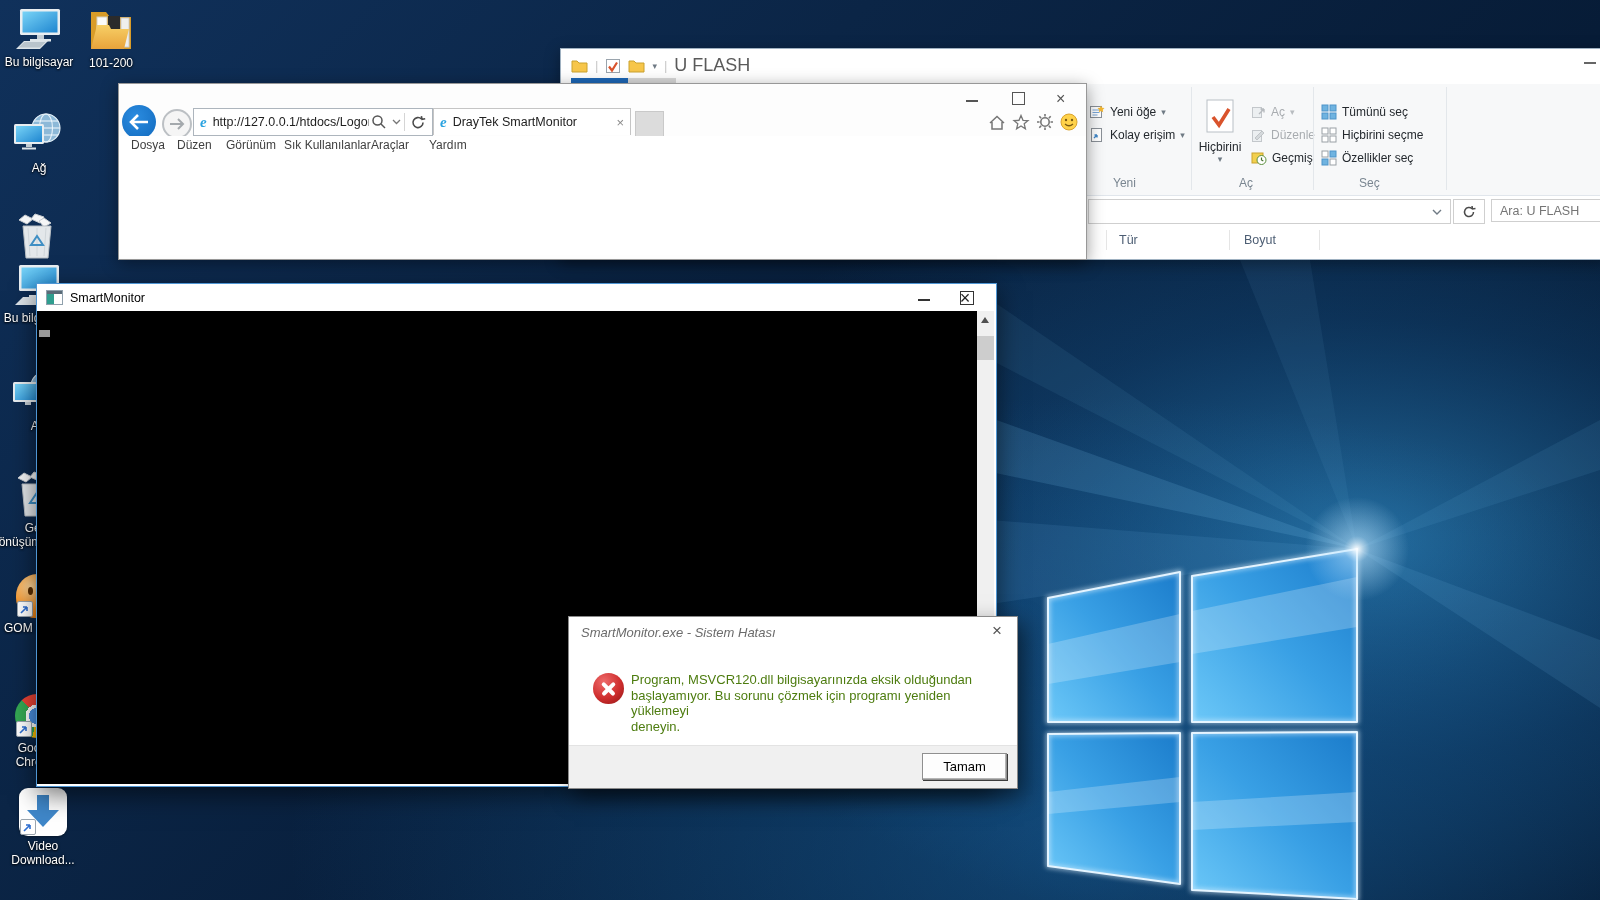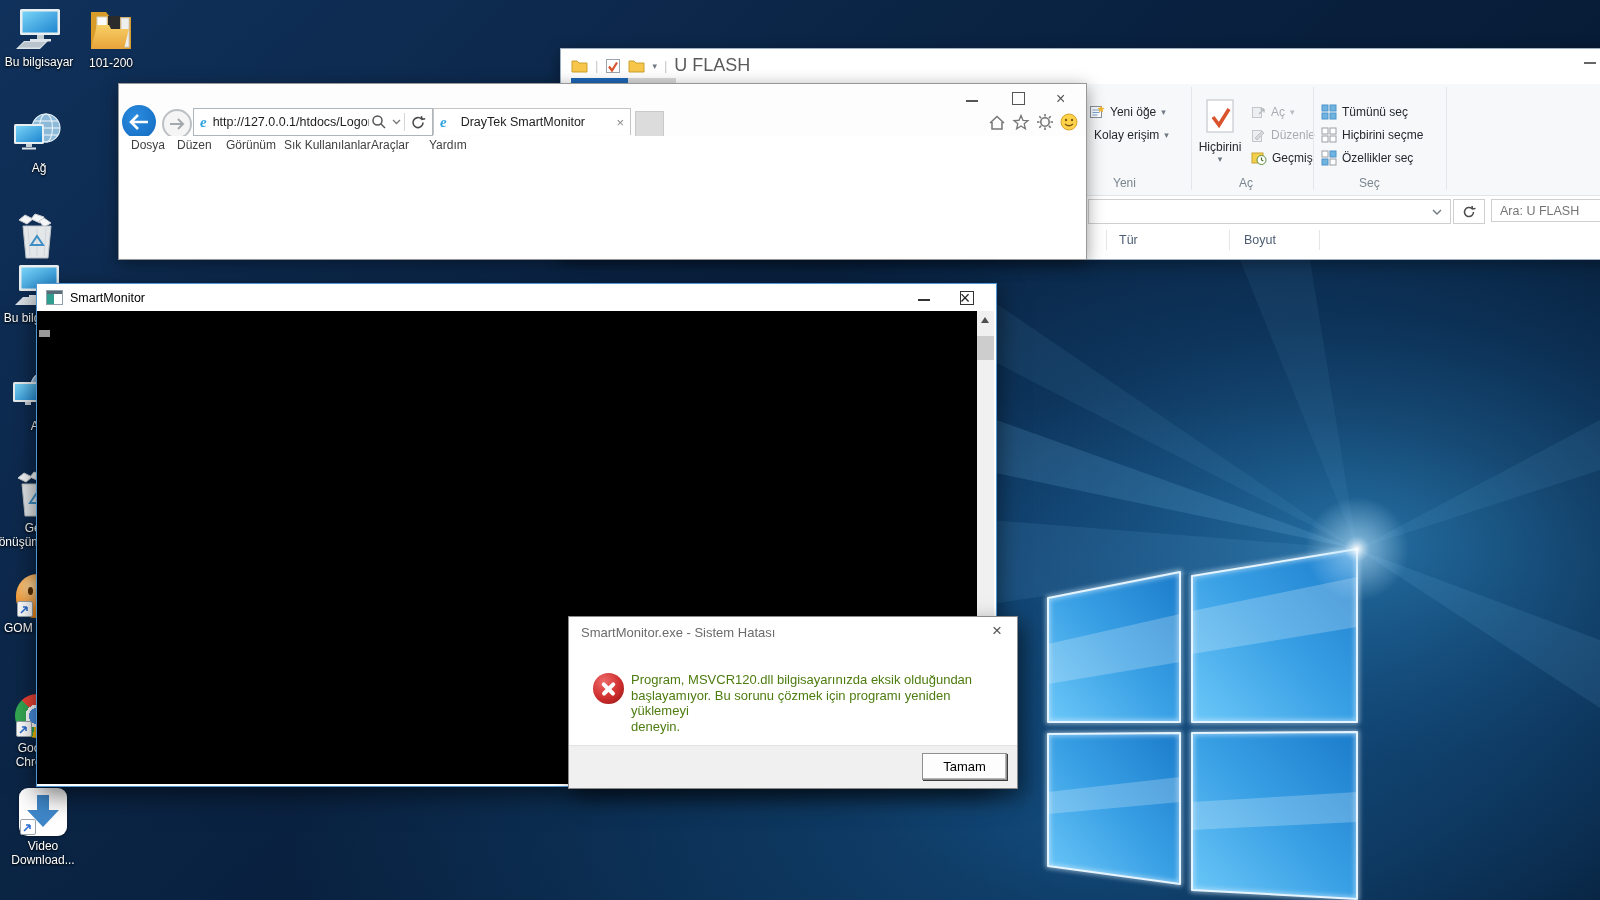--- a/index.html
+++ b/index.html
@@ -57,21 +57,21 @@
   .ie-back{position:absolute;left:3px;top:21px;width:34px;height:34px;border-radius:50%;
     background:radial-gradient(circle at 40% 35%,#2b8ce0,#1169bd);display:flex;align-items:center;justify-content:center;}
   .ie-fwd{position:absolute;left:43px;top:25px;width:26px;height:26px;border-radius:50%;background:#f5f5f5;
     border:2px solid #bcc0c4;display:flex;align-items:center;justify-content:center;}
   .ie-addr{position:absolute;left:74px;top:24px;width:238px;height:26px;border:1px solid #adb5bd;background:#fff;
     display:flex;align-items:center;}
   .eicon{font-style:italic;font-weight:bold;font-size:15px;color:#2ba3e0;font-family:"Liberation Serif",serif;}
   .ie-url{font-size:12.5px;color:#1e1e1e;margin-left:6px;white-space:nowrap;overflow:hidden;flex:1;}
   .ie-tab{position:absolute;left:314px;top:24px;width:198px;height:27px;background:#fff;border:1px solid #c5c5c5;
     border-bottom:none;display:flex;align-items:center;padding:0 6px;box-sizing:border-box;}
-  .ie-tabtitle{font-size:12.5px;color:#222;margin-left:14px;flex:1;white-space:nowrap;overflow:hidden;}
+  .ie-tabtitle{font-size:12.5px;color:#222;margin-left:6px;flex:1;white-space:nowrap;overflow:hidden;}
   .ie-stub{position:absolute;left:516px;top:27px;width:27px;height:24px;background:#dcdcdc;border:1px solid #c9c9c9;}
   .ie-menu{position:absolute;left:0;top:52px;width:100%;height:20px;background:#fff;border-bottom:1px solid #ececec;}
   .ie-menu span{position:absolute;top:2px;font-size:12px;color:#3f3f3f;}
   .ie-content{position:absolute;left:0;top:72px;width:100%;height:102px;background:#fff;overflow:hidden;}
   .winbtn{position:absolute;top:8px;width:16px;height:14px;color:#555;}
 
   
   #sm{left:36px;top:283px;width:959px;height:502px;border:1px solid #4f96d4;z-index:4;
     box-shadow:0 8px 24px rgba(0,0,0,.55);}
   .sm-title{position:absolute;left:0;top:0;width:100%;height:27px;background:#fff;display:flex;align-items:center;}
@@ -83,21 +83,21 @@
   .scr-up{top:6px;border-bottom:6px solid #505050;}
   .scr-down{bottom:6px;border-top:6px solid #505050;}
   .scr-thumb{position:absolute;left:0;top:25px;width:17px;height:24px;background:#cdcdcd;}
   .appic{width:15px;height:13px;margin-left:9px;border:1px solid #8fa0ac;background:
     linear-gradient(90deg,#2f9e8f 0 7px,#fff 7px);position:relative;}
   .appic::before{content:"";position:absolute;left:0;top:0;width:100%;height:3px;background:#5a6b78;}
 
   
   #dlg{left:568px;top:616px;width:448px;height:171px;border:1px solid #8a8a8a;z-index:5;
     box-shadow:6px 8px 20px rgba(0,0,0,.5);}
-  .dlg-title{position:absolute;left:12px;top:8px;font-size:13px;color:#6b6b6b;}
+  .dlg-title{position:absolute;left:12px;top:8px;font-size:13px;color:#6b6b6b;font-style:italic;}
   .dlg-close{position:absolute;right:10px;top:4px;font-size:17px;color:#555;width:20px;text-align:center;}
   .erricon{position:absolute;left:24px;top:56px;width:31px;height:31px;border-radius:50%;
     background:radial-gradient(circle at 35% 28%,#ee6a6a,#cf2e2e 55%,#8f1414);position:absolute;}
   .erricon::before,.erricon::after{content:"";position:absolute;left:7px;top:14px;width:17px;height:3.5px;
     background:#fff;border-radius:2px;}
   .erricon::before{transform:rotate(45deg);} .erricon::after{transform:rotate(-45deg);}
   .dlg-msg{position:absolute;left:62px;top:55px;width:375px;font-size:13px;color:#4d7c0f;line-height:15.5px;}
   .dlg-foot{position:absolute;left:0;bottom:0;width:100%;height:42px;background:#f0f0f0;border-top:1px solid #e3e3e3;}
   .okbtn{position:absolute;right:10px;bottom:8px;width:85px;height:27px;background:#fdfdfd;
     border:1px solid #8f8f8f;box-shadow:1px 1px 0 #3c3c3c,inset -1px -1px 0 #b5b5b5,inset 1px 1px 0 #fff;
@@ -335,21 +335,21 @@
 
       <div class="rb-item" style="left:528px;top:19px">
         <svg width="16" height="16">
             <rect x="1.5" y="2.5" width="11" height="11" fill="#fff" stroke="#8a9097"></rect>
             <path d="M3.5,6 h7 M3.5,8.5 h7 M3.5,11 h5" stroke="#7aa7d8" stroke-width="1"></path>
             <path d="M12,1.5 l1.1,2.2 2.4,0.4 -1.7,1.7 0.4,2.4 -2.2,-1.1 -2.2,1.1 0.4,-2.4 -1.7,-1.7 2.4,-0.4 z" fill="#f2b632"></path>
           </svg>
         <span>Yeni öğe</span>
           <span class="rb-caret">▾</span>
       </div>
-      <div class="rb-item" style="left:512px;top:42px">
+      <div class="rb-item" style="left:528px;top:42px">
         <svg width="16" height="16">
             <rect x="2.5" y="1.5" width="10" height="13" fill="#fff" stroke="#8a9097"></rect>
             <path d="M5,11 l3,-3 m0,0 h-2.5 m2.5,0 v2.5" stroke="#3f87c9" stroke-width="1.4" fill="none"></path>
           </svg>
         <span>Kolay erişim</span>
           <span class="rb-caret">▾</span>
       </div>
       <div class="rb-grouplabel" style="left:552px;top:92px">Yeni</div>
       <div class="rb-vsep" style="left:630px"></div>
 

